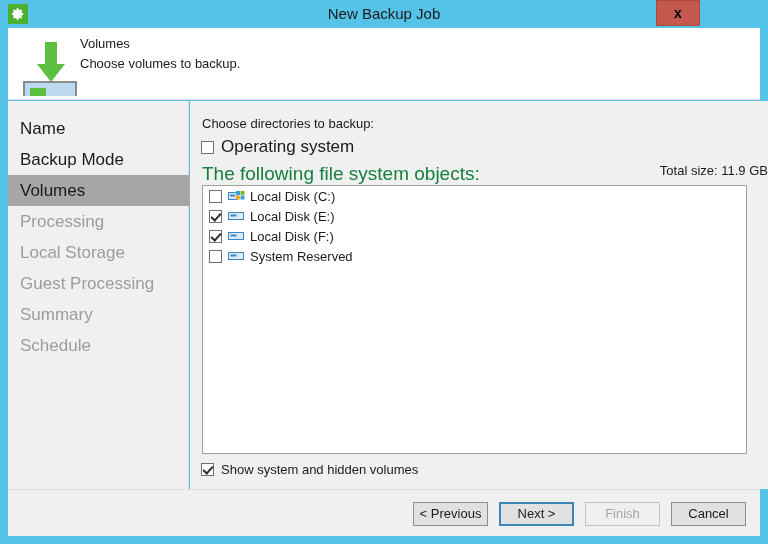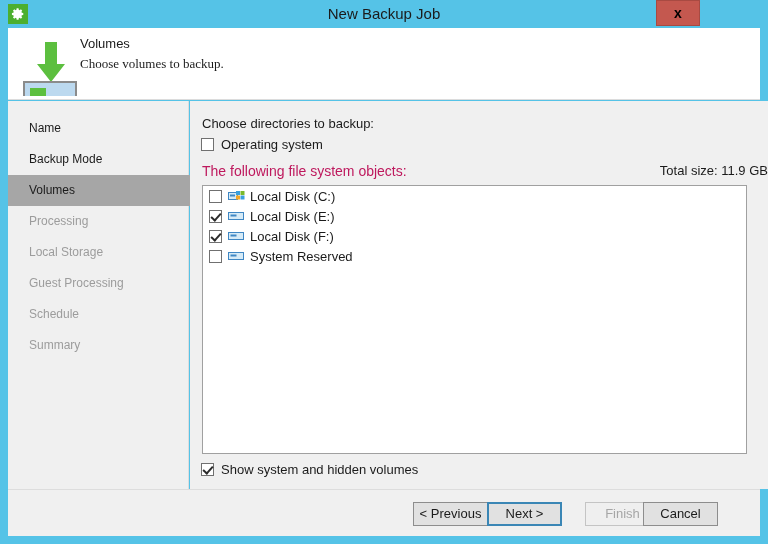--- a/index.html
+++ b/index.html
@@ -84,38 +84,37 @@
     position: absolute;
     left: 72px; top: 8px;
     font-size: 13px;
     color: #1b1b1b;
   }
   #header-sub {
     position: absolute;
     left: 72px; top: 28px;
     font-size: 13px;
     color: #1b1b1b;
-    font-family: Liberation Serif, serif;
   }
 
   
   #sidebar {
     position: absolute;
     left: 8px; top: 101px;
     width: 181px; height: 388px;
     background: #f0f0f0;
     border-right: 1px solid #dddddd;
     box-sizing: border-box;
   }
   .side-item {
     position: relative;
     height: 31px;
     line-height: 31px;
-    padding-left: 21px;
-    font-size: 12px;
+    padding-left: 12px;
+    font-size: 17px;
     color: #9c9c9c;
     white-space: nowrap;
     cursor: pointer;
   }
   .side-item.done { color: #1b1b1b; }
   .side-item.active {
     background: #a6a6a6;
     color: #1b1b1b;
     width: 180px;
   }
@@ -135,21 +134,21 @@
   }
   #os-row {
     position: absolute;
     left: 11px; top: 36px;
     display: flex; align-items: center;
     cursor: pointer;
   }
   #lbl-following {
     position: absolute;
     left: 12px; top: 62px;
-    font-size: 14px; color: #be185d;
+    font-size: 19px; color: #15803d;
   }
   #totalsize {
     position: absolute;
     right: 48px; top: 62px;
     font-size: 13px; color: #1b1b1b;
     white-space: nowrap;
   }
   #refresh-btn {
     position: absolute;
     right: 22px; top: 60px;
@@ -247,23 +246,23 @@
     border: 2px solid #3a86b5;
     line-height: 20px;
   }
   .btn.disabled {
     color: #a6a6a6;
     border-color: #c4c4c4;
     background: #efefef;
     cursor: default;
   }
   #btn-prev   { left: 405px; }
-  #btn-next   { left: 479px; }
+  #btn-next   { left: 491px; }
   #btn-finish { left: 577px; }
-  #btn-cancel { left: 635px; }
+  #btn-cancel { left: 663px; }
 </style>
 </head>
 <body>
 
 <div id="window">
 
   <div id="titlebar">
     <div id="app-icon">
       <svg width="14" height="14" viewBox="0 0 24 24" aria-hidden="true">
         <path fill="#ffffff" d="M12 8.2a3.8 3.8 0 1 0 0 7.6 3.8 3.8 0 0 0 0-7.6zm0 5.9a2.1 2.1 0 1 1 0-4.2 2.1 2.1 0 0 1 0 4.2z"></path>
@@ -289,31 +288,31 @@
   </div>
 
   <div id="sidebar">
     <div class="spacer-top"></div>
     <div class="side-item done">Name</div>
     <div class="side-item done">Backup Mode</div>
     <div class="side-item active">Volumes</div>
     <div class="side-item">Processing</div>
     <div class="side-item">Local Storage</div>
     <div class="side-item">Guest Processing</div>
+    <div class="side-item">Summary</div>
     <div class="side-item">Schedule</div>
-    <div class="side-item">Summary</div>
   </div>
 
   <div id="main">
 
     <div id="lbl-choose">Choose directories to backup:</div>
 
     <div id="os-row">
       <span class="cb"></span>
-      <span style="margin-left:7px;font-size:13px;color:#1b1b1b;">Operating system</span>
+      <span style="margin-left:7px;font-size:17px;color:#1b1b1b;">Operating system</span>
     </div>
 
     <div id="lbl-following">The following file system objects:</div>
 
     <div id="totalsize">
       <span>Total size:</span>
       <span style="">11.9 GB</span>
     </div>
 
     <div id="refresh-btn">

